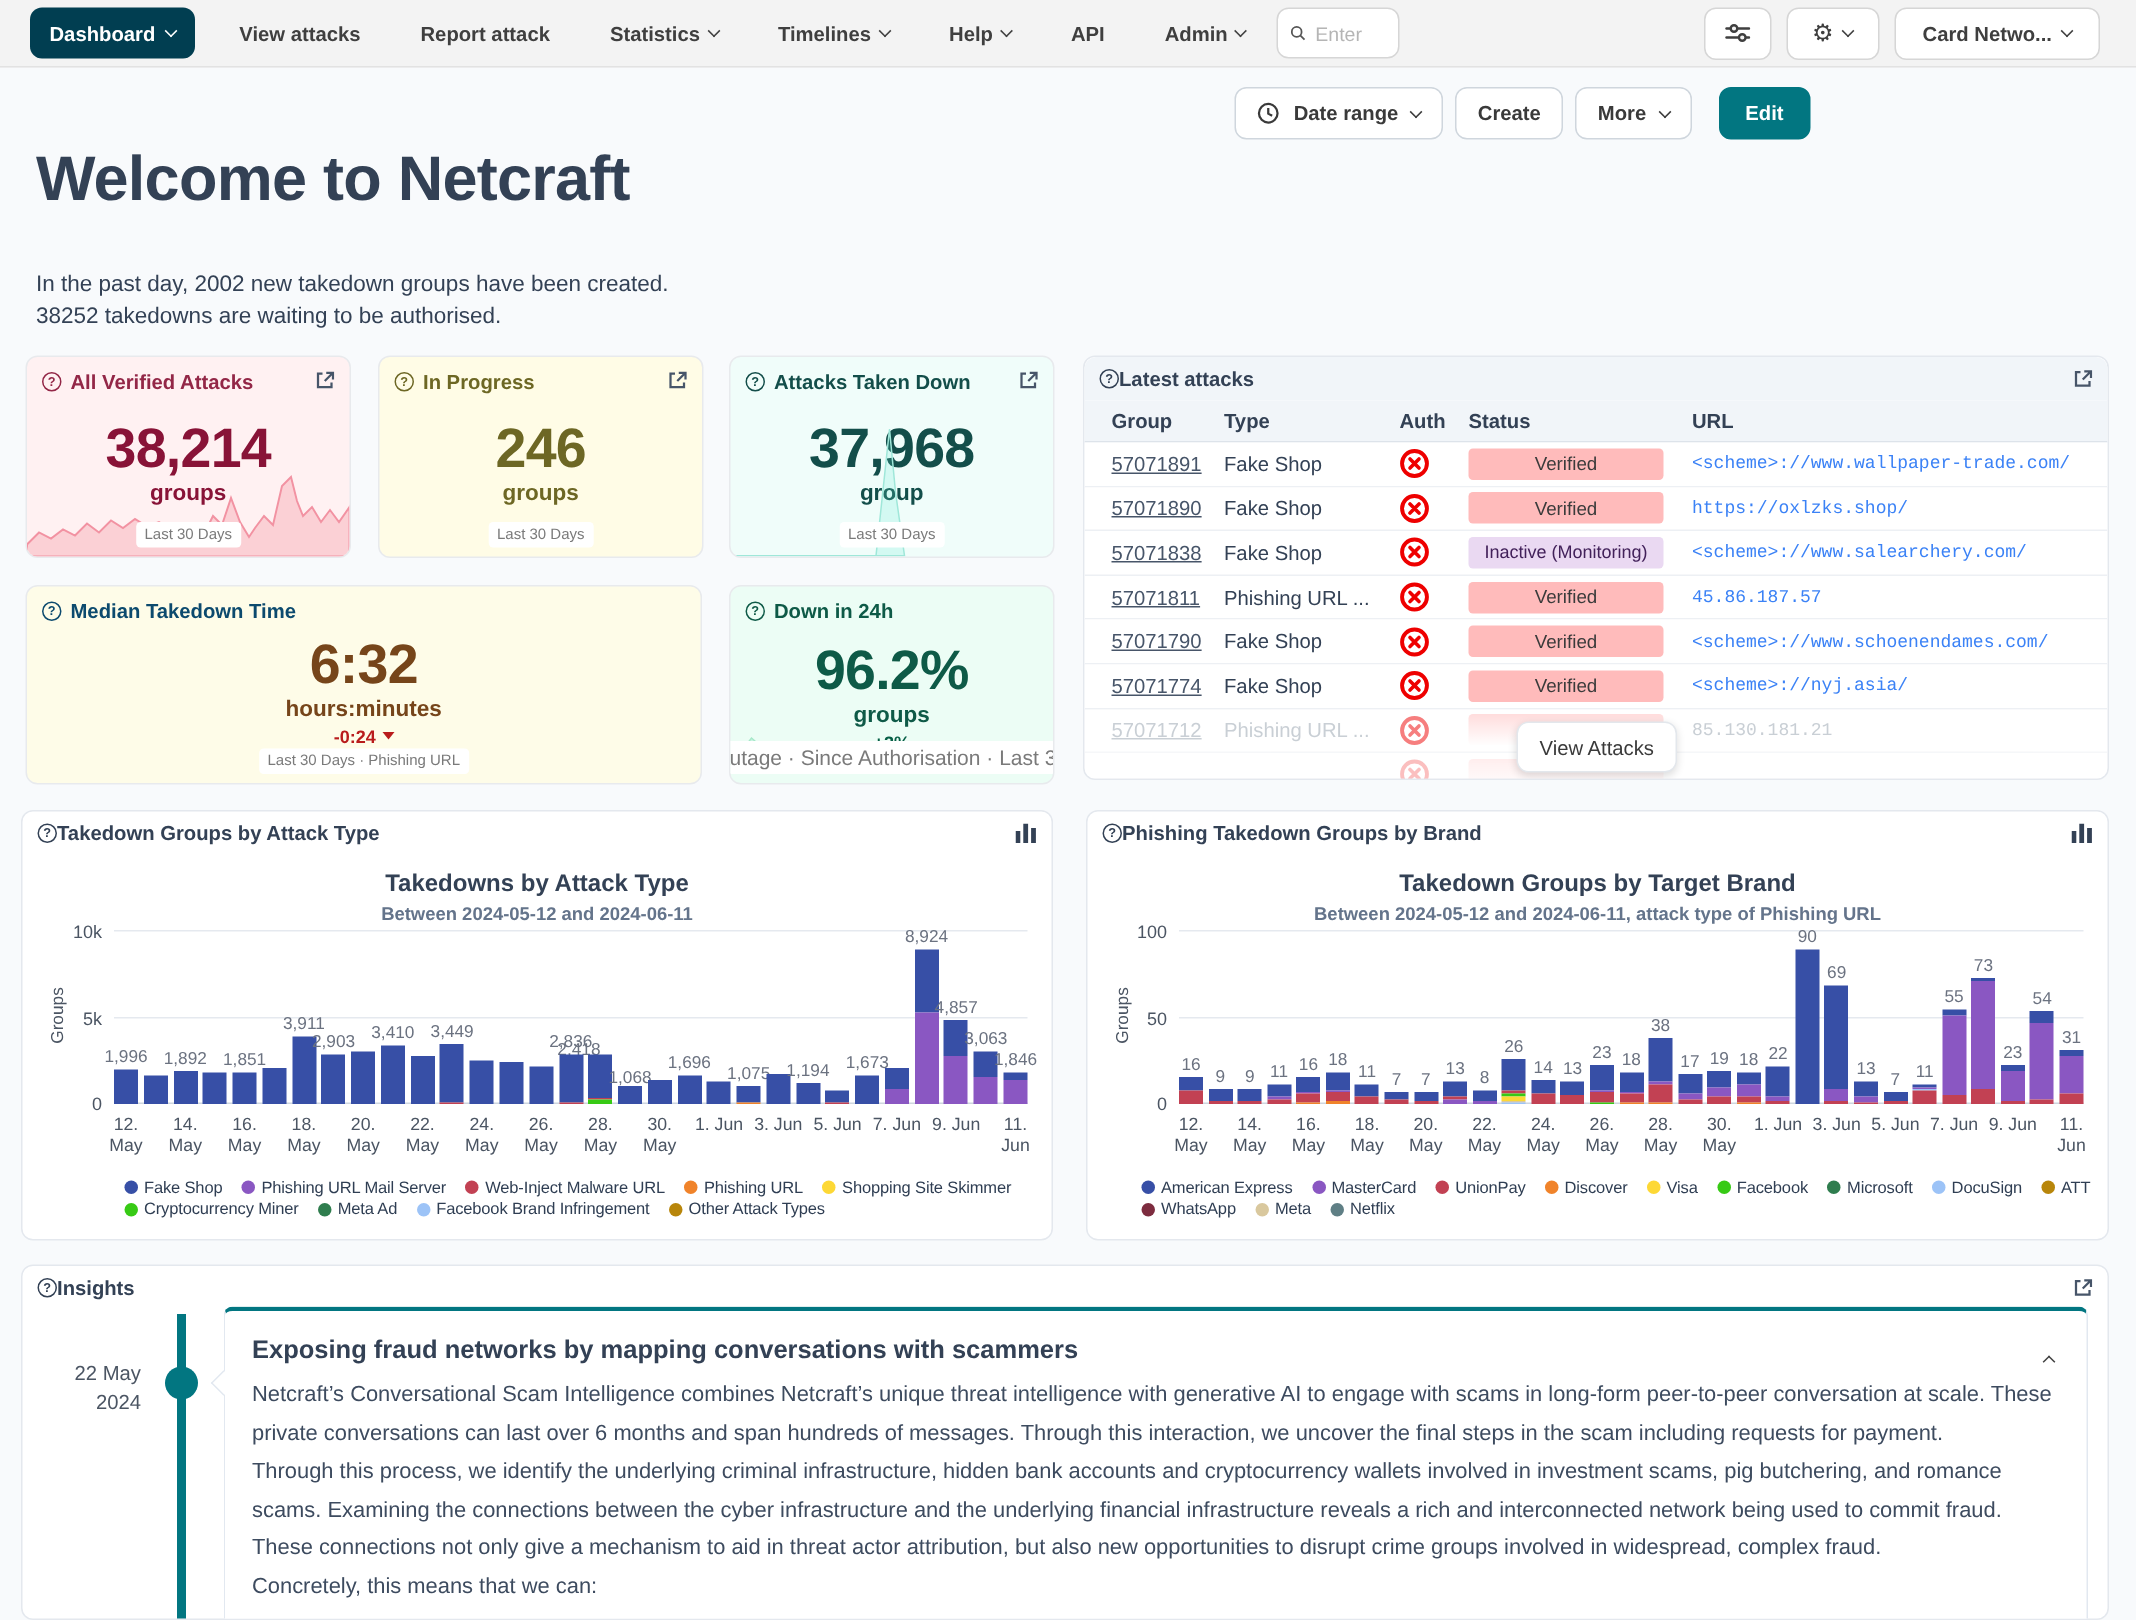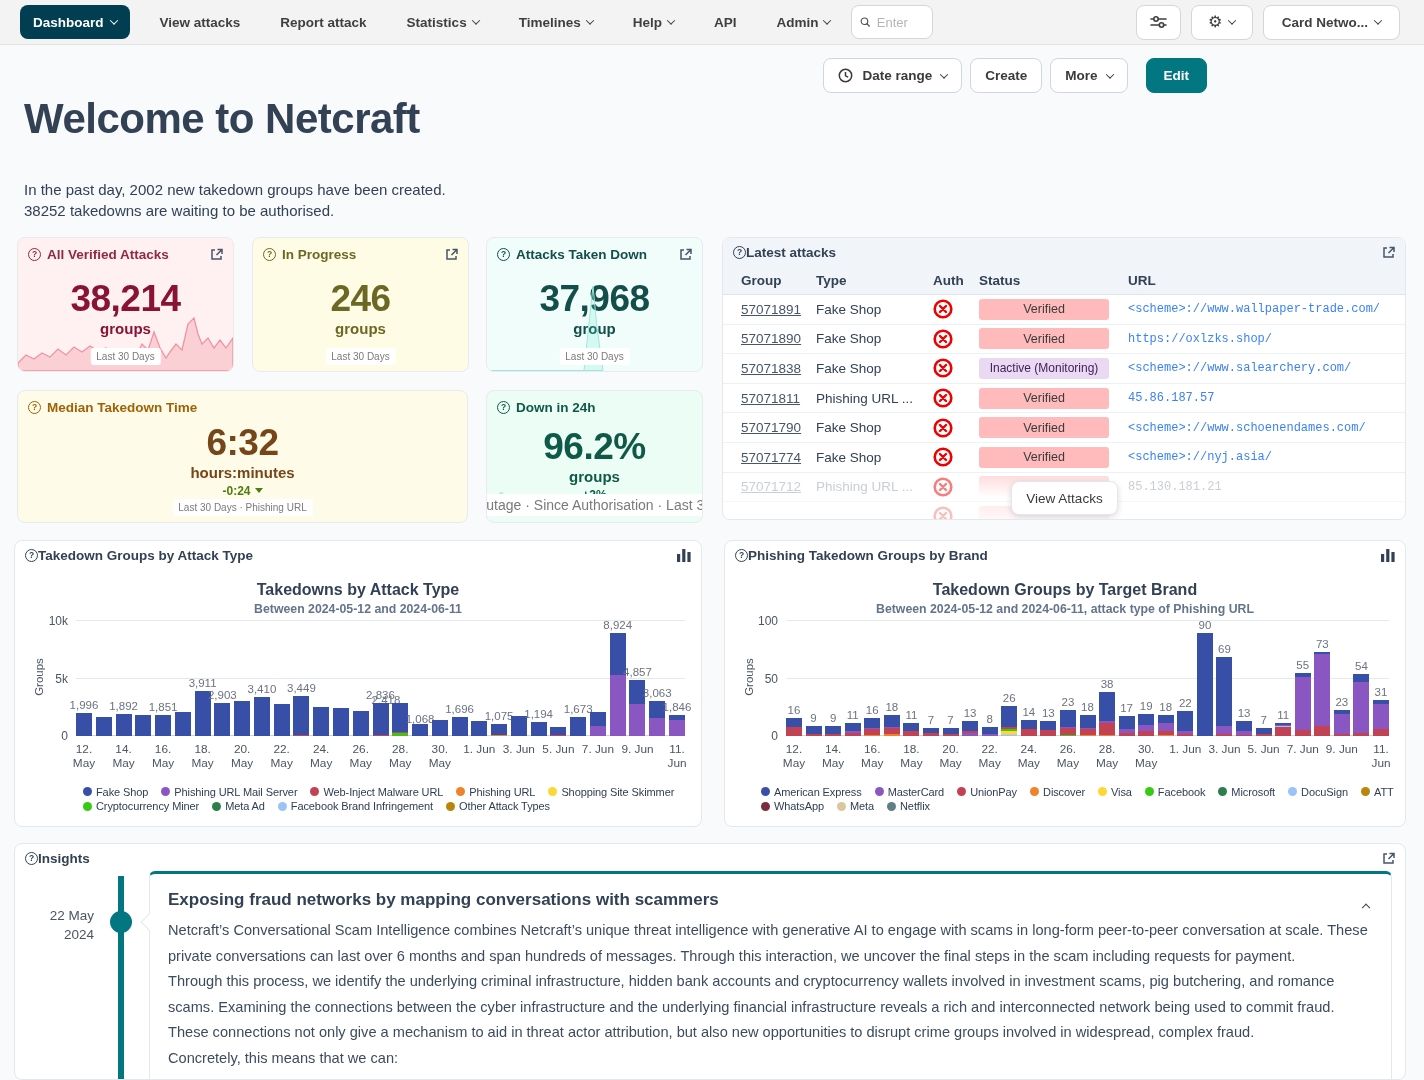--- a/index.html
+++ b/index.html
@@ -225,25 +225,25 @@
         <svg class="spark" width="215" height="133" viewBox="0 0 215 133" preserveAspectRatio="none" style="height:133px">
           <path d="M0,132.5 L97,132.5 L106,48 L110,90 L116,132.5 Z" fill="rgba(94,234,212,.2)" stroke="#9fe7d9" stroke-width="1"></path>
         </svg>
         <div class="vblock" style="top: 42px;">
           <div class="value" style="color: rgb(19, 78, 74);">37,968</div>
           <div class="unit" style="color: rgb(19, 78, 74);">group</div>
         </div>
         <div class="pill">Last 30 Days</div>
       </div>
       <div class="card" style="left: 17px; top: 345px; width: 451px; height: 133px; background: rgb(254, 252, 232);">
-        <div class="card-head" style="color: #a16207;">
+        <div class="card-head" style="color: #0c4a6e;">
           <span class="qicon"></span>
           <span>Median Takedown Time</span>
         </div>
-        <div class="vblock" style="top: 33px;"><div class="value" style="color: rgb(118, 69, 26);">6:32</div><div class="unit" style="color: rgb(118, 69, 26);">hours:minutes</div><div class="delta" style="color: #4d7c0f;">
+        <div class="vblock" style="top: 33px;"><div class="value" style="color: rgb(118, 69, 26);">6:32</div><div class="unit" style="color: rgb(118, 69, 26);">hours:minutes</div><div class="delta" style="color: #b91c1c;">
             <span>-0:24</span>
             <span class="dtri"></span>
           </div></div>
         <div class="pill">Last 30 Days · Phishing URL</div>
       </div>
       <div class="card" style="left: 486px; top: 345px; width: 217px; height: 133px; background: rgb(236, 253, 245);">
         <div class="card-head" style="color: rgb(14, 90, 71);">
           <span class="qicon"></span>
           <span>Down in 24h</span>
         </div>

